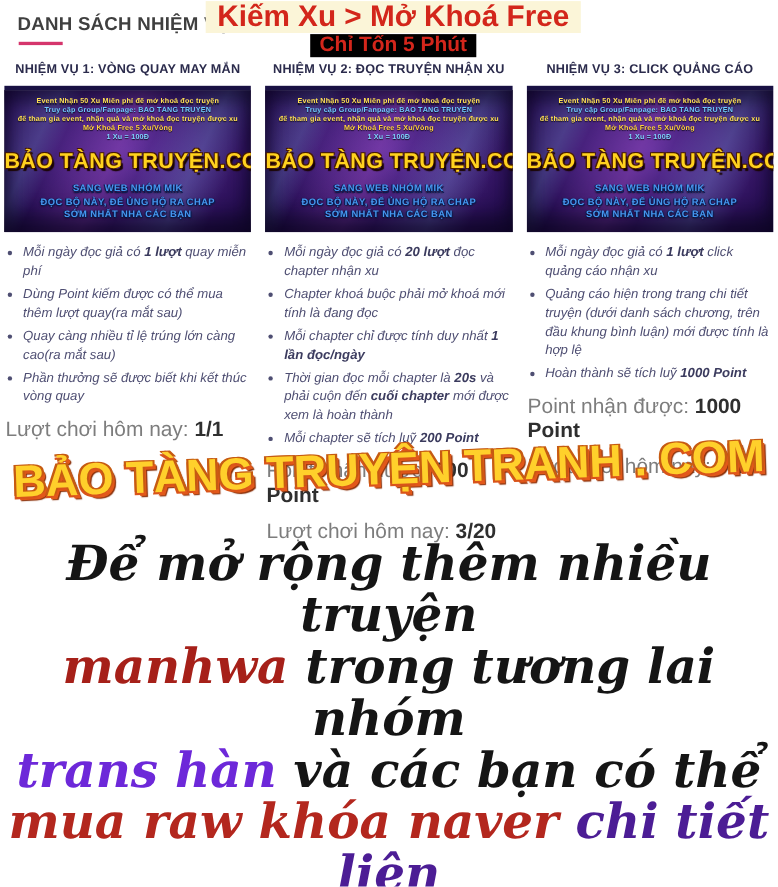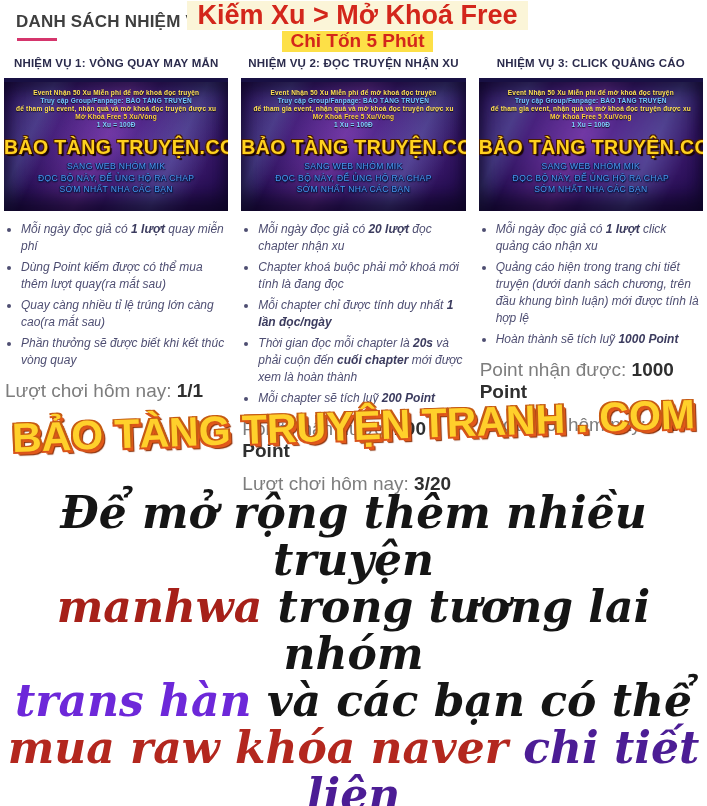--- a/index.html
+++ b/index.html
@@ -16,21 +16,21 @@
     position:absolute;left:17px;top:38px;width:40px;height:3px;background:#d5356c;
   }
   .promo{
     position:absolute;left:8px;right:0;top:1px;text-align:center;line-height:1.02;z-index:3;
   }
   .promo .l1{
     display:inline-block;background:#fbf5d8;color:#d3261b;
     font-size:27px;font-weight:600;padding:1px 10px 0;
   }
   .promo .l2{
-    display:inline-block;background:#fde047;color:#d3261b;
+    display:inline-block;background:#000000;color:#d3261b;
     font-size:19px;font-weight:600;padding:0 8px 2px;margin-top:1px;
   }
   
   .missions{
     position:absolute;top:57px;left:4px;width:699px;
     display:grid;grid-template-columns:1fr 1fr 1fr;column-gap:13px;
   }
   .col{min-width:0;}
   .col-head{
     text-align:center;font-size:11.5px;font-weight:bold;color:#2b2b4c;
@@ -45,21 +45,21 @@
     box-shadow:inset 0 -14px 18px rgba(10,5,30,.65), inset 0 10px 14px rgba(10,5,30,.5);
   }
   .b-top-line{
     font-size:6.5px;line-height:8px;font-weight:bold;letter-spacing:.2px;
     text-shadow:0 1px 1px rgba(0,0,0,.8);white-space:nowrap;overflow:hidden;
   }
   .b-main{
     font-size:19.5px;font-weight:800;letter-spacing:.4px;margin-top:7px;white-space:nowrap;
     text-shadow:-1px -1px 0 #4a1d00,1px -1px 0 #4a1d00,-1px 1px 0 #4a1d00,2px 2px 1px #1a0500;
   }
-  .b-bot{margin-top:2px;font-weight:400;}
+  .b-bot{margin-top:7px;font-weight:700;}
   .b-bot-line{
     font-size:8.5px;line-height:11.5px;letter-spacing:.4px;white-space:nowrap;
     text-shadow:-1px 0 0 #0c1c52,1px 1px 0 #0c1c52,0 1px 2px #000;
   }
   
   .bullets{
     margin:10px 0 0;padding-left:17px;list-style:disc;
     color:#4e4e72;font-style:italic;font-size:12px;line-height:1.42;
   }
   .bullets li{margin-bottom:4px;}

